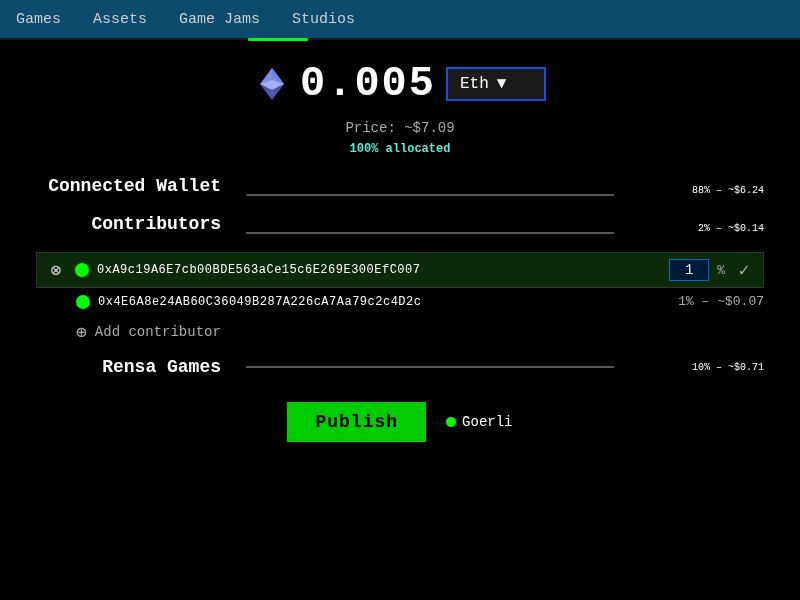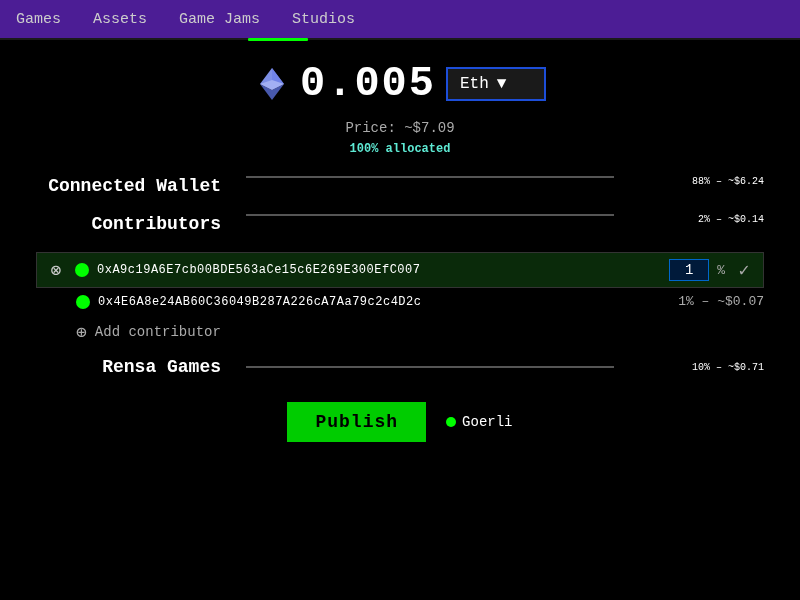--- a/index.html
+++ b/index.html
@@ -8,21 +8,21 @@
       color: #fff;
       font-family: 'Courier New', monospace;
       width: 800px;
       height: 600px;
       overflow: hidden;
       position: relative;
     }
 
     
     .nav-bar {
-      background: #4c1d95;
+      background: #0c4a6e;
       border-bottom: 2px solid #1a1a1a;
       display: flex;
       align-items: center;
       padding: 0 10px;
       height: 40px;
       gap: 20px;
     }
     .nav-item {
       color: #ccc;
       font-size: 15px;
@@ -94,21 +94,21 @@
     }
 
     
     .allocation-section {
       width: 100%;
       margin-top: 20px;
     }
 
     .alloc-row {
       display: flex;
-      align-items: flex-start;
+      align-items: flex-end;
       width: 100%;
       margin-bottom: 18px;
     }
     .alloc-label {
       font-size: 18px;
       font-weight: bold;
       color: #fff;
       min-width: 200px;
       text-align: right;
       padding-right: 15px;

